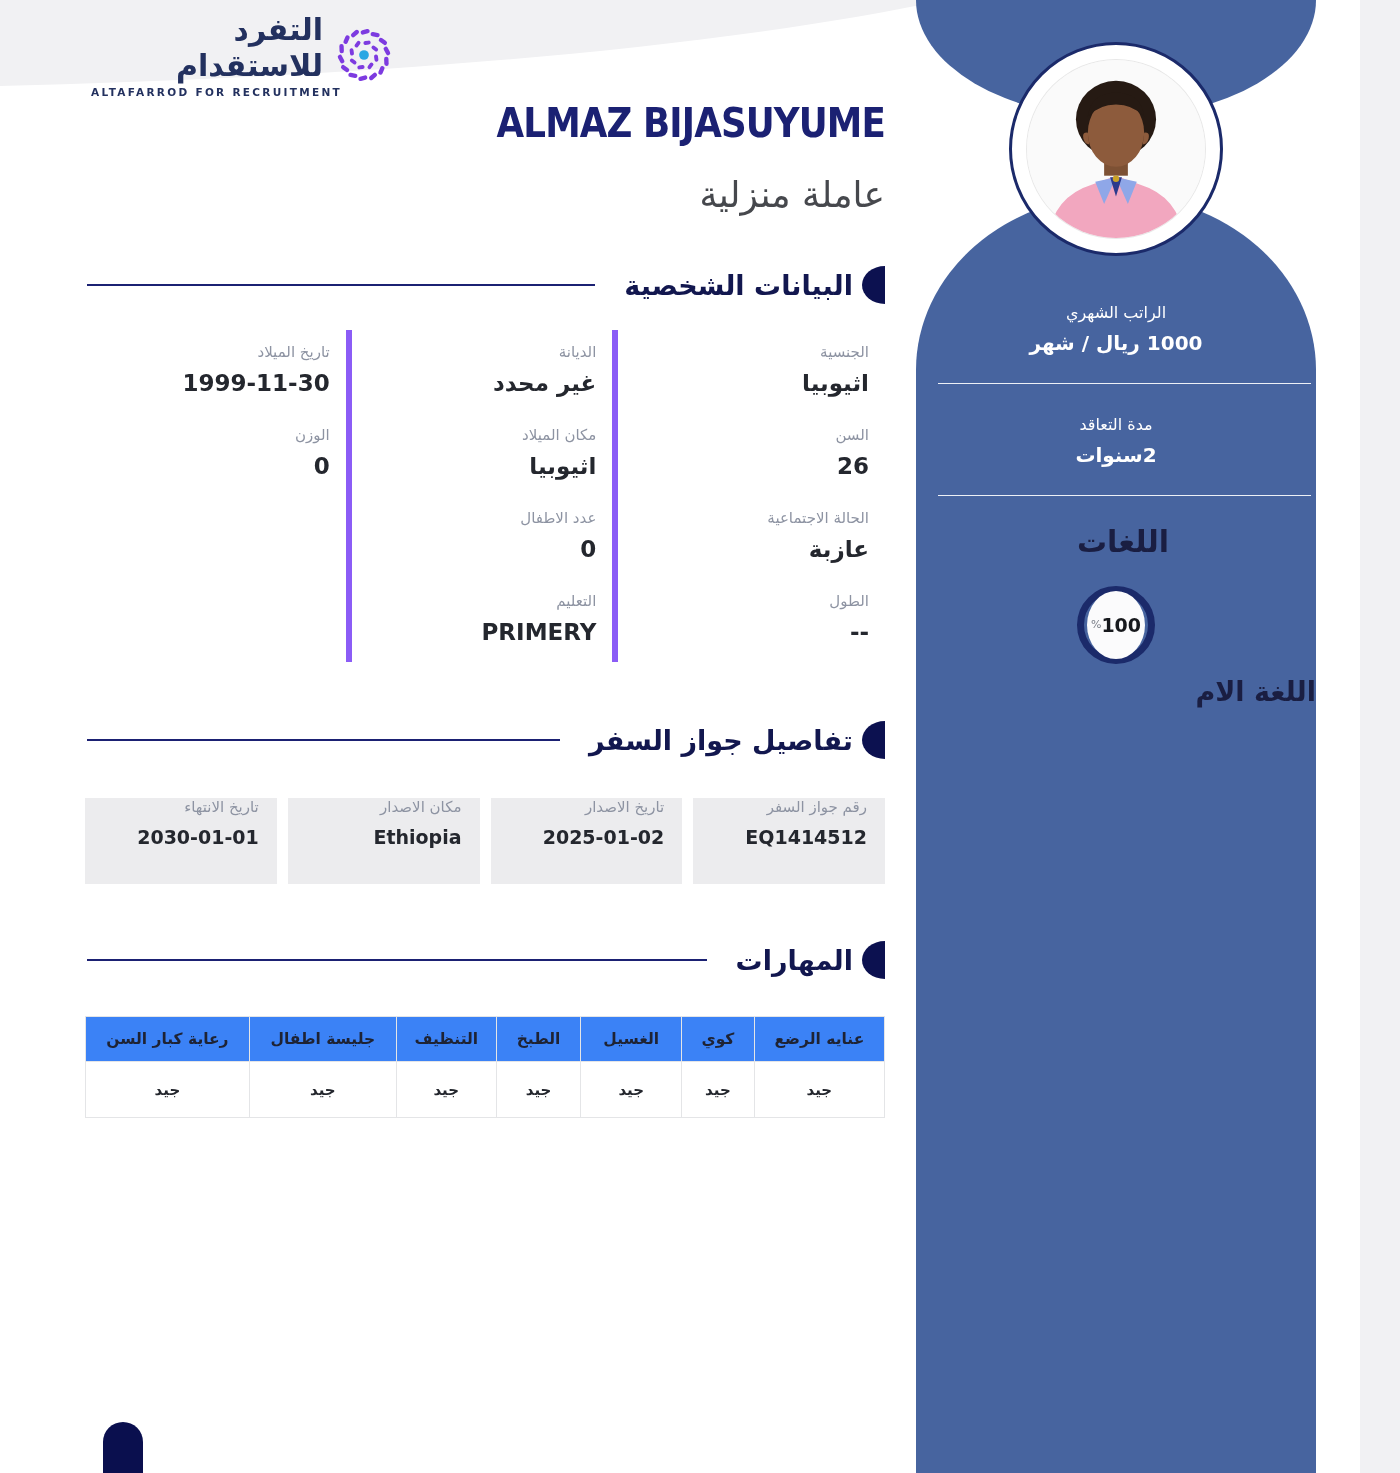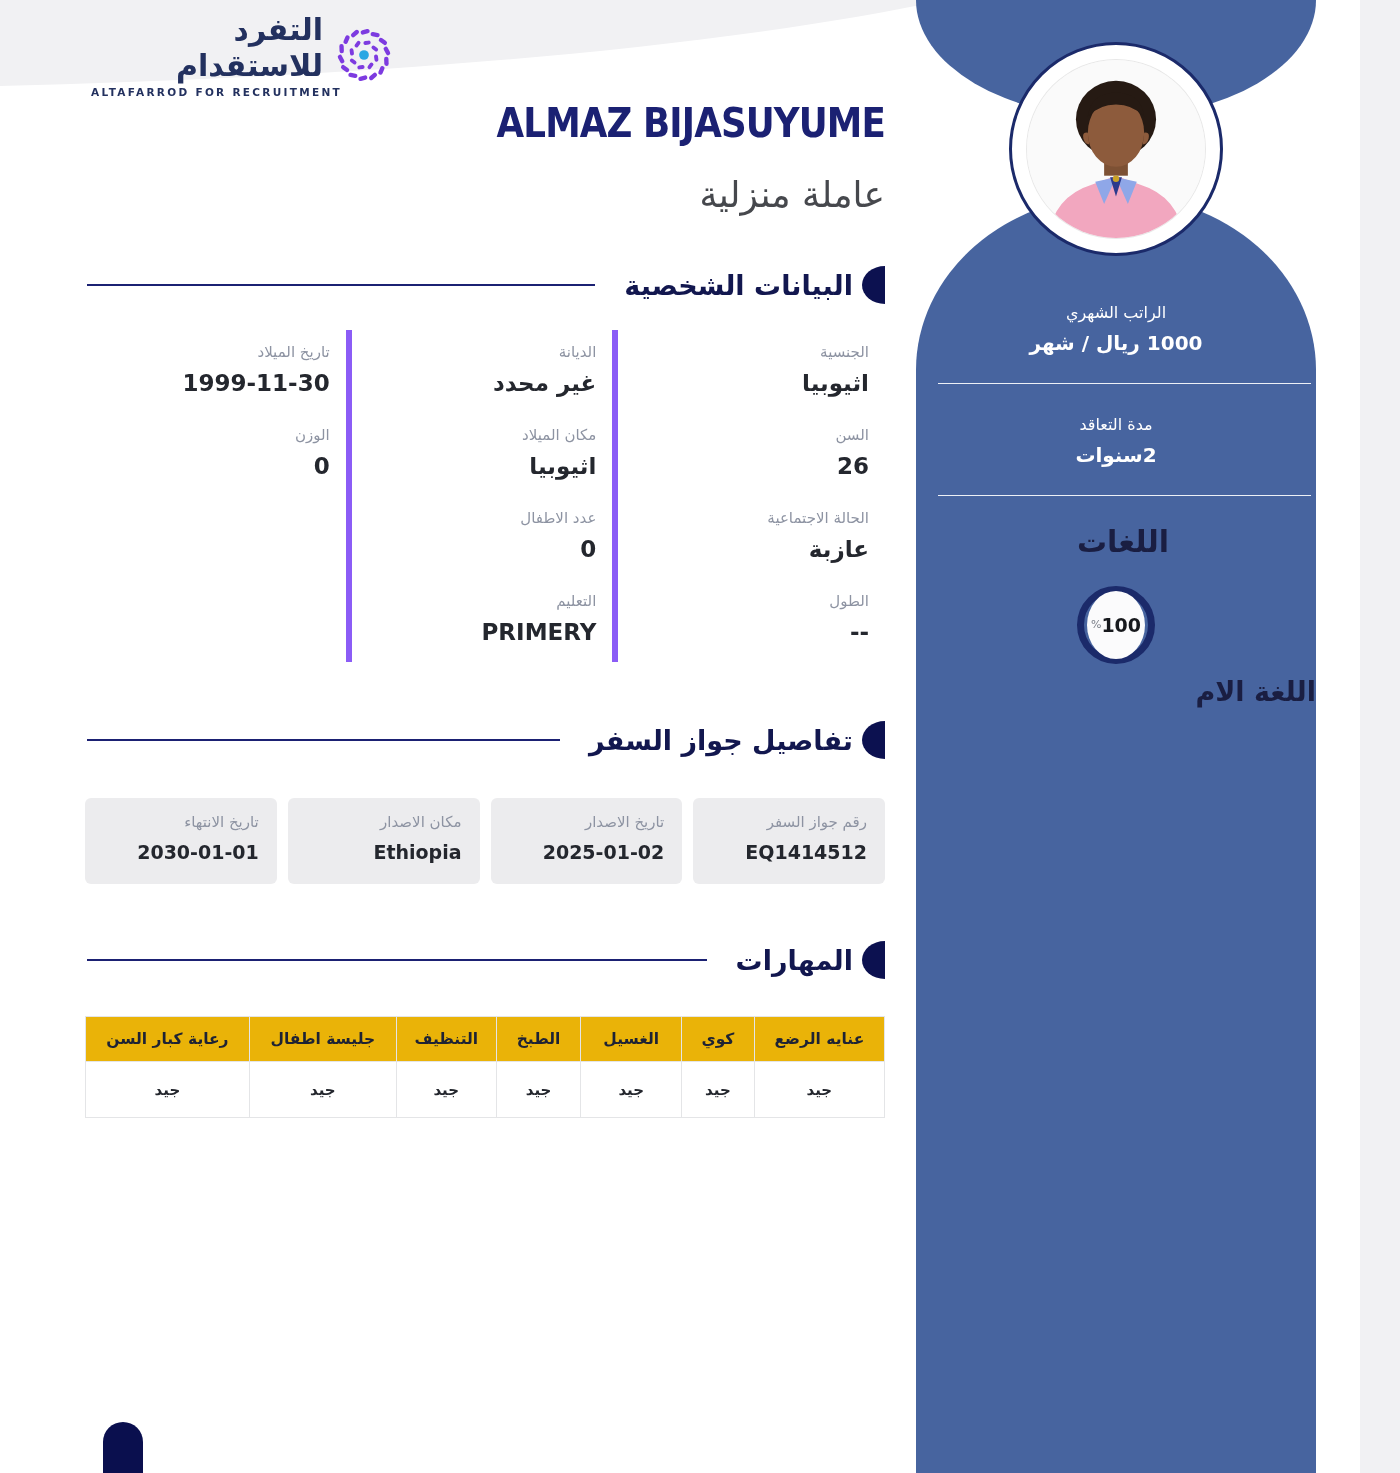--- a/index.html
+++ b/index.html
@@ -31,28 +31,28 @@
 
   
   .pgrid{position:absolute;top:330px;right:0;left:0;display:grid;grid-template-columns:repeat(3,1fr);grid-auto-rows:83px;}
   .cell{padding:13px 16px 0 10px;}
   .cell.c1,.cell.c2{border-left:none;border-right:6px solid #8b5cf6;}
   .flabel{font-size:15px;color:#8d93a2;}
   .fvalue{margin-top:9px;font-size:23px;font-weight:bold;color:#24272e;letter-spacing:0;}
 
   
   .cards{position:absolute;top:798px;right:0;left:0;display:flex;gap:11px;}
-  .pcard{flex:1;height:86px;background:#ececee;border-radius:6px;padding:15px 18px 0 8px;box-sizing:border-box;}
+  .pcard{flex:1;height:86px;background:#ececee;border-radius:0;padding:0 18px 0 8px;box-sizing:border-box;}
   .pcard .flabel{font-size:15px;}
   .pcard .fvalue{font-size:19px;font-weight:600;margin-top:10px;}
 
   
   .skills{position:absolute;top:1016px;right:0;left:0;width:800px;border-collapse:collapse;direction:rtl;}
   .skills th,.skills td{border:1px solid #e4e5e7;text-align:center;}
-  .skills th{background:#eab308;height:44px;font-size:15.5px;font-weight:bold;color:#1e2334;padding:0 8px;}
+  .skills th{background:#3b82f6;height:44px;font-size:15.5px;font-weight:bold;color:#1e2334;padding:0 8px;}
   .skills td{height:53px;font-size:15px;font-weight:bold;color:#24272e;background:#fff;}
   .skills th:nth-child(1){width:16.3%}.skills th:nth-child(2){width:9.1%}
   .skills th:nth-child(3){width:12.6%}.skills th:nth-child(4){width:10.6%}
   .skills th:nth-child(5){width:12.5%}.skills th:nth-child(6){width:18.4%}
   .skills th:nth-child(7){width:20.5%}
 
   .bottom-pill{position:absolute;left:103px;bottom:0;width:40px;height:51px;background:#0a0f4e;border-radius:20px 20px 0 0;}
 
   
   .sidebar{position:absolute;left:916px;top:0;width:400px;height:1473px;direction:rtl;}

